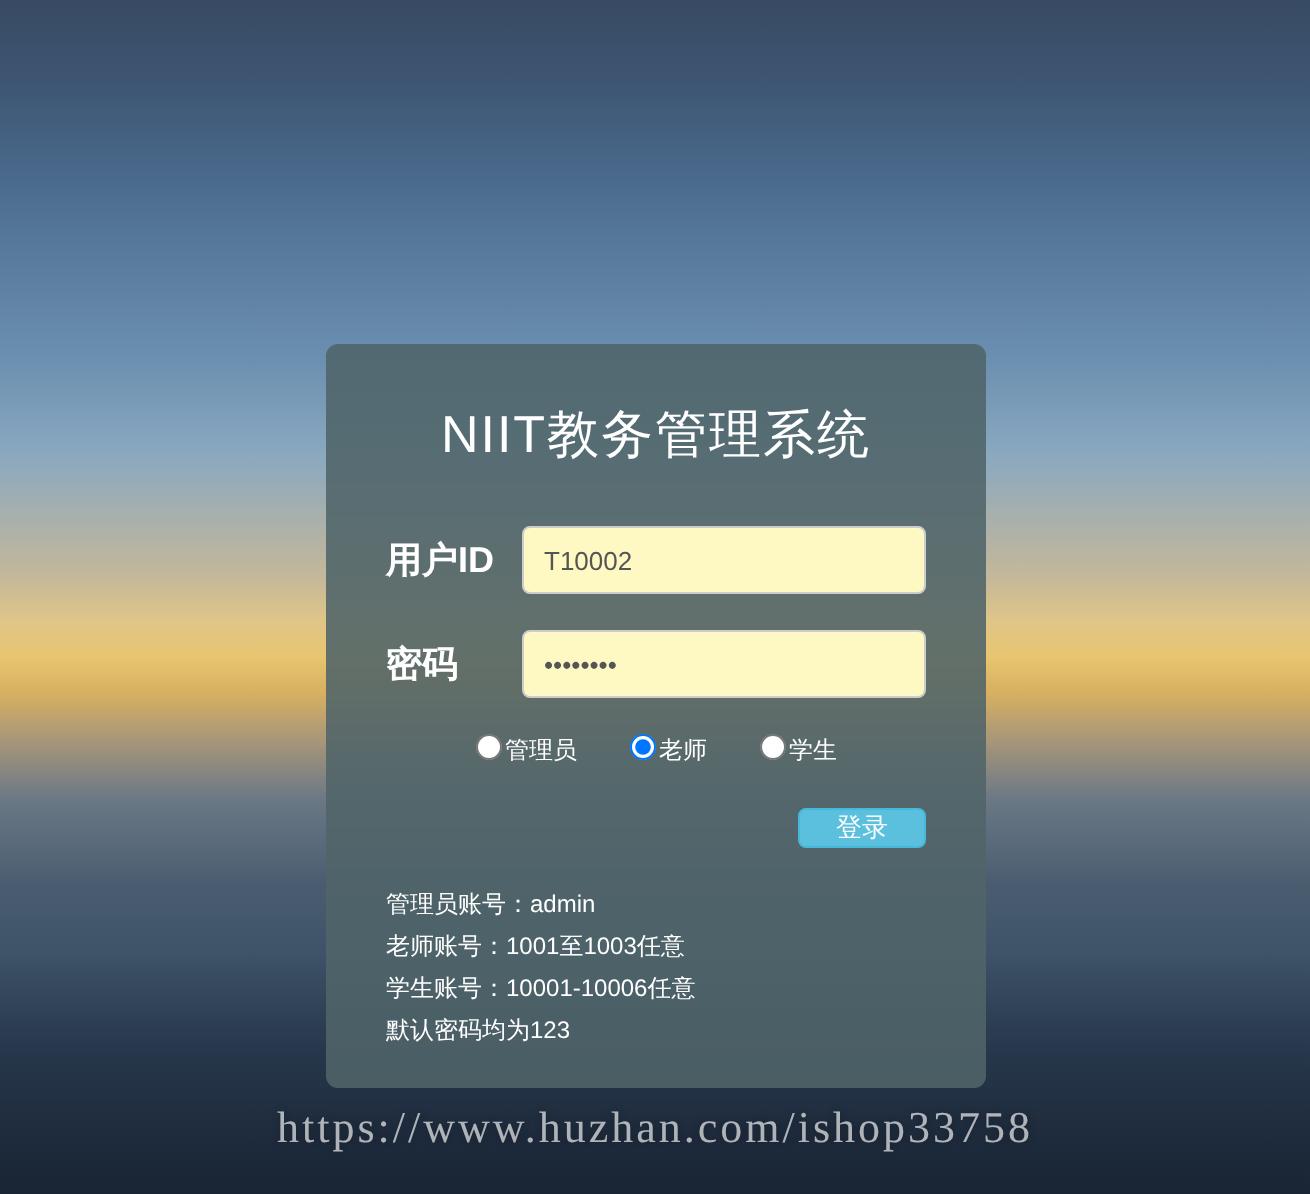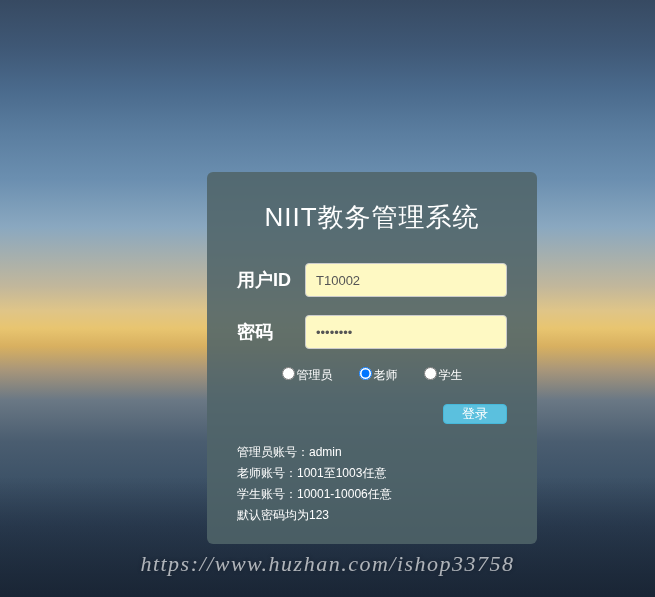--- a/index.html
+++ b/index.html
@@ -39,21 +39,20 @@
       position: absolute;
       left: 163px;
       top: 172px;
       width: 330px;
       background: #5f7278;
       background: rgba(80,100,105,0.88);
       border-radius: 6px;
       padding: 28px 30px 18px 30px;
       color: #fff;
       z-index: 2;
-      margin-left: 44px;
     }
     .title {
       font-size: 26px;
       font-weight: 300;
       text-align: center;
       margin-bottom: 28px;
       letter-spacing: 1px;
     }
     .field-row {
       display: flex;
@@ -111,21 +110,20 @@
       line-height: 21px;
       color: #fff;
     }
     .watermark {
       position: absolute;
       bottom: 20px;
       left: 0;
       right: 0;
       text-align: center;
       font-family: Georgia, serif;
-      font-style: italic;
       font-size: 22px;
       color: rgba(255,255,255,0.65);
       letter-spacing: 1.5px;
       z-index: 3;
       text-shadow: 0 0 4px rgba(0,0,0,0.3);
     }
   </style>
 </head>
 <body>
 

